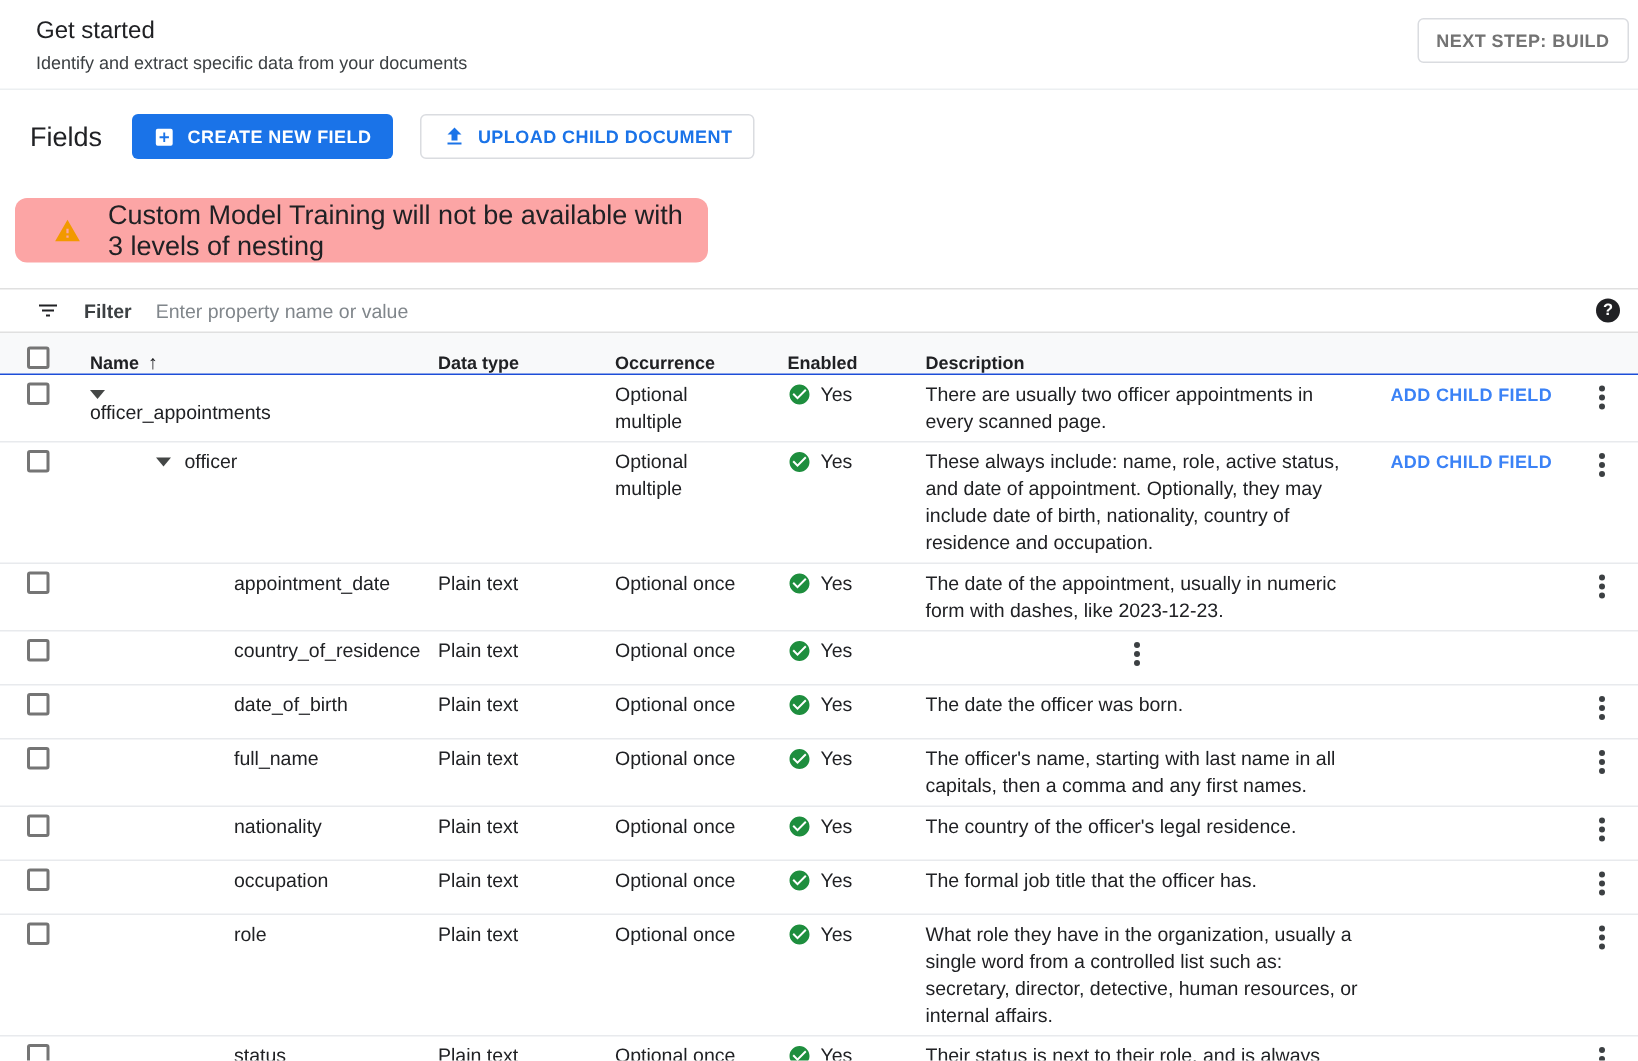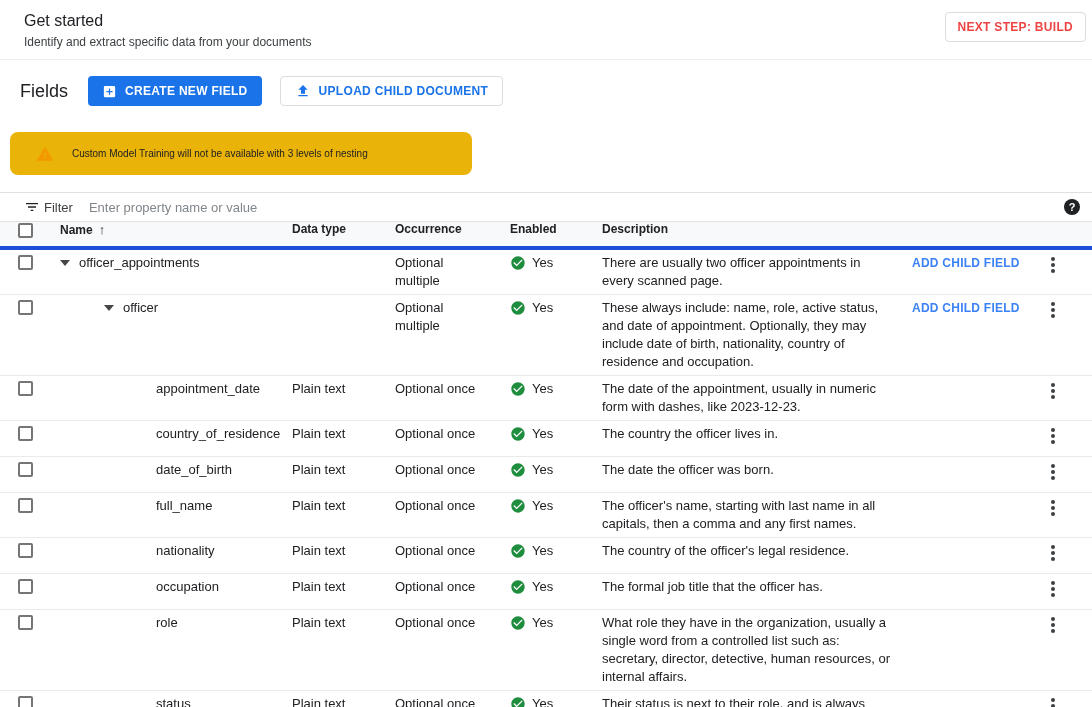--- a/index.html
+++ b/index.html
@@ -11,21 +11,21 @@
   }
 
   
   .top-header {
     display: flex; justify-content: space-between; align-items: flex-start;
     padding: 12px 6px 10px 24px; border-bottom: 1px solid #eceff1; gap: 44px;
   }
   .page-title { font-size: 16px; font-weight: 400; margin: 0; color: #202124; }
   .page-subtitle { font-size: 12px; color: #3c4043; margin: 5px 0 0; }
   .btn-outline {
-    border: 1px solid #dadce0; background: #fff; color: #ef4444;
+    border: 1px solid #dadce0; background: #fff; color: #737373;
     font-family: inherit; font-weight: 700; font-size: 12px; letter-spacing: .3px;
     padding: 7px 12px; border-radius: 4px; cursor: pointer; white-space: nowrap;
   }
 
   
   .fields-bar { display: flex; align-items: center; padding: 16px 24px 0 20px; }
   .fields-title { font-size: 18px; font-weight: 400; margin: 0 20px 0 0; }
   .btn-filled {
     display: inline-flex; align-items: center; gap: 8px; height: 30px;
     background: #1a73e8; color: #fff; border: none; border-radius: 4px;
@@ -36,57 +36,57 @@
     display: inline-flex; align-items: center; gap: 8px; height: 30px;
     background: #fff; color: #1a73e8; border: 1px solid #dadce0; border-radius: 4px;
     font-family: inherit; font-weight: 700; font-size: 12px; letter-spacing: .3px;
     padding: 0 14px; cursor: pointer; white-space: nowrap;
   }
   .icon16 { display: inline-flex; line-height: 0; }
 
   
   .warning-banner {
     display: flex; align-items: center; gap: 18px;
-    background: #eab308; border-radius: 8px;
+    background: #fca5a5; border-radius: 8px;
     margin: 26px 0 0 10px; width: 462px; height: 43px; padding: 0 16px 0 26px;
-    font-size: 10px; color: #202124;
+    font-size: 18px; color: #202124;
   }
 
   
   .filter-row {
     display: flex; align-items: center; margin-top: 17px; height: 30px;
     border-top: 1px solid #e0e0e0; border-bottom: 1px solid #e0e0e0;
     padding: 0 12px 0 24px;
   }
-  .filter-label { font-size: 13px; font-weight: 400; color: #3c4043; margin: 0 14px 0 4px; }
+  .filter-label { font-size: 13px; font-weight: 700; color: #3c4043; margin: 0 14px 0 16px; }
   .filter-input {
     border: none; outline: none; flex: 1; font-family: inherit; font-size: 13px;
     color: #202124; background: transparent;
   }
   .filter-input::placeholder { color: #80868b; }
   .help-icon {
     width: 16px; height: 16px; border-radius: 50%; background: #202124; color: #fff;
     font-size: 11px; font-weight: 700; display: flex; align-items: center;
     justify-content: center; cursor: pointer; flex: none;
   }
 
   
   .cell { flex: none; }
   .col-check { width: 60px; padding-left: 18px; }
   .col-name { width: 232px; }
-  .col-type { width: 103px; }
+  .col-type { width: 118px; }
   .col-occ { width: 115px; padding-right: 22px; }
   .col-enabled { width: 92px; }
   .col-desc { width: 310px; padding-right: 18px; }
   .col-add { width: 123px; }
   .col-kebab { width: 57px; padding-left: 12px; }
 
   .thead {
-    display: flex; align-items: flex-start; background: #f8f9fa;
-    border-bottom: 4px solid #1d4ed8; height: 28px;
+    display: flex; align-items: flex-end; background: #f8f9fa;
+    border-bottom: 1px solid #1d4ed8; height: 28px;
     font-size: 12px; font-weight: 700; color: #202124;
   }
   .sort-arrow { font-size: 13px; font-weight: 700; margin-left: 6px; cursor: pointer; }
 
   .trow {
     display: flex; align-items: flex-start; border-bottom: 1px solid #e8eaed;
     padding: 4px 0; font-size: 13px; line-height: 18px; color: #202124;
   }
   .name-inner { display: flex; align-items: flex-start; }
   .chevron {
@@ -173,21 +173,21 @@
       <div class="cell col-desc">Description</div>
       <div class="cell col-add"></div>
       <div class="cell col-kebab"></div>
     </div>
     <div>
   <div class="trow">
     <div class="cell col-check">
       <span class="checkbox"></span>
     </div>
     <div class="cell col-name">
-      <div class="name-inner" style="padding-left: 0px;">
+      <div class="name-inner" style="padding-left: 0px; flex-direction: column;">
         <span class="chevron"></span>
         <span class="fname">officer_appointments</span>
       </div>
     </div>
     <div class="cell col-type ftype"></div>
     <div class="cell col-occ focc">Optional multiple</div>
     <div class="cell col-enabled">
       <span class="enabled-inner">
         <span class="icon16">
           <svg width="16" height="16" viewBox="0 0 24 24">
@@ -283,21 +283,20 @@
     <div class="cell col-enabled">
       <span class="enabled-inner">
         <span class="icon16">
           <svg width="16" height="16" viewBox="0 0 24 24">
                   <path fill="#1e8e3e" d="M12 2C6.48 2 2 6.48 2 12s4.48 10 10 10 10-4.48 10-10S17.52 2 12 2zm-2 15l-5-5 1.41-1.41L10 14.17l7.59-7.59L19 8l-9 9z"></path>
                 </svg>
         </span>
         <span class="fen">Yes</span>
       </span>
     </div>
-    <div class="cell col-desc fdesc">The country the officer lives in.</div>
     <div class="cell col-add">
       
     </div>
     <div class="cell col-kebab">
       <span class="kebab"><i></i><i></i><i></i></span>
     </div>
   </div>
 
   <div class="trow">
     <div class="cell col-check">

